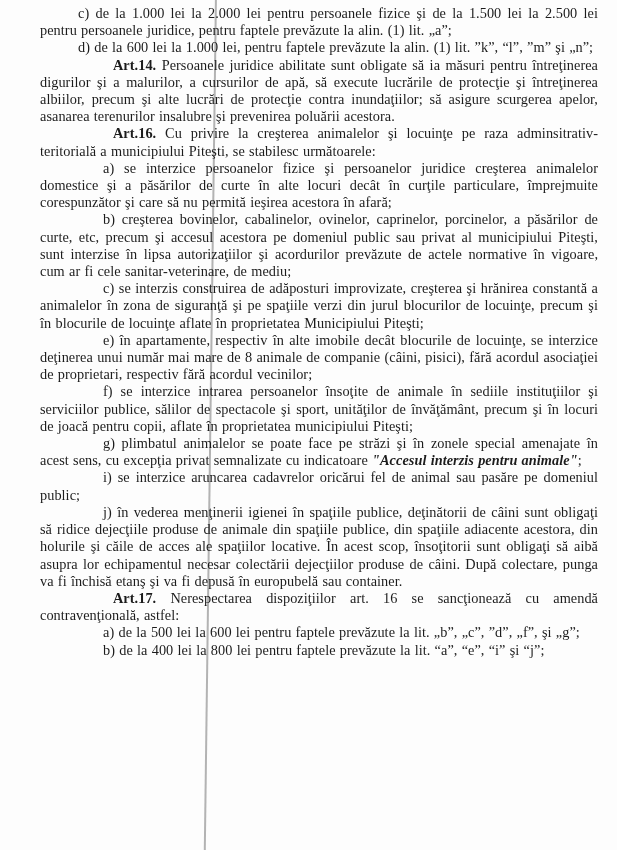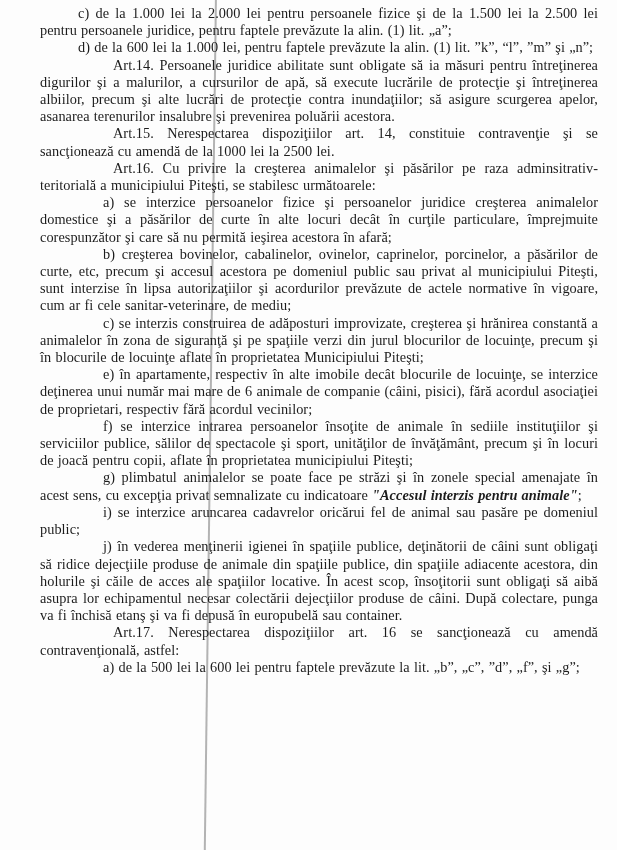--- a/index.html
+++ b/index.html
@@ -22,21 +22,21 @@
     text-align: justify;
     font-size: 14.3px;
     line-height: 17.2px;
     word-spacing: 0.6px;
     letter-spacing: 0.05px;
   }
   p.para { margin: 0; }
   .indent-sm { text-indent: 38px; }
   .indent-md { text-indent: 63px; }
   .indent-lg { text-indent: 73px; }
-  .run-b { font-weight: normal; }
+  .run-b { font-weight: bold; }
   .run-bi { font-weight: bold; font-style: italic; }
   .fold-line {
     position: absolute;
     top: -6px;
     width: 1.6px; height: 870px;
     background: var(--fold-color, #9a9a9a);
     opacity: 0.75;
     transform: rotate(0.75deg);
     transform-origin: top center;
     pointer-events: none;
@@ -44,26 +44,26 @@
 </style>
 </head>
 <body>
 
 <div class="page">
   <div class="fold-line" style="left: 215px;"></div>
   <div class="doc">
       <p class="para indent-sm"><span>c) de la 1.000 lei la 2.000 lei pentru persoanele fizice şi de la 1.500 lei la 2.500 lei pentru persoanele juridice, pentru faptele prevăzute la alin. (1) lit. „a”;</span></p>
       <p class="para indent-sm"><span>d) de la 600 lei la 1.000 lei, pentru faptele prevăzute la alin. (1) lit. ”k”, “l”, ”m” şi „n”;</span></p>
       <p class="para indent-lg"><span class="run-b">Art.14.</span><span> Persoanele juridice abilitate sunt obligate să ia măsuri pentru întreţinerea digurilor şi a malurilor, a cursurilor de apă, să execute lucrările de protecţie şi întreţinerea albiilor, precum şi alte lucrări de protecţie contra inundaţiilor; să asigure scurgerea apelor, asanarea terenurilor insalubre şi prevenirea poluării acestora.</span></p>
-      <p class="para indent-lg"><span class="run-b">Art.15.</span><span> Nerespectarea dispoziţiilor art. 14, constituie contravenţie şi se sancţionează cu amendă de la 1000 lei la 2500 lei.</span></p>
-      <p class="para indent-lg"><span class="run-b">Art.16.</span><span> Cu privire la creşterea animalelor şi păsărilor pe raza adminsitrativ-teritorială a municipiului Piteşti, se stabilesc următoarele:</span></p>
+      <p class="para indent-lg"><span class="run-b">Art.16.</span><span> Cu privire la creşterea animalelor şi locuinţe pe raza adminsitrativ-teritorială a municipiului Piteşti, se stabilesc următoarele:</span></p>
       <p class="para indent-md"><span>a)  se interzice persoanelor fizice şi persoanelor juridice creşterea animalelor domestice şi a păsărilor de curte în alte locuri decât în curţile particulare, împrejmuite corespunzător şi care să nu permită ieşirea acestora în afară;</span></p>
       <p class="para indent-md"><span>b) creşterea bovinelor, cabalinelor, ovinelor, caprinelor, porcinelor, a păsărilor de curte, etc,  precum şi accesul acestora pe domeniul public sau privat al municipiului Piteşti, sunt interzise în lipsa autorizaţiilor şi acordurilor prevăzute de actele normative în vigoare, cum ar fi cele sanitar-veterinare, de mediu;</span></p>
       <p class="para indent-md"><span>c) se interzis construirea de adăposturi improvizate, creşterea şi hrănirea constantă a animalelor în zona de siguranţă şi pe spaţiile verzi din jurul blocurilor de locuinţe, precum şi în blocurile de locuinţe aflate în proprietatea Municipiului Piteşti;</span></p>
-      <p class="para indent-md"><span>e) în apartamente, respectiv în alte imobile decât blocurile de locuinţe, se interzice deţinerea unui număr mai mare de 6 animale de companie (câini, pisici), fără acordul asociaţiei de proprietari, respectiv fără acordul vecinilor;</span></p>
+      <p class="para indent-md"><span>e) în apartamente, respectiv în alte imobile decât blocurile de locuinţe, se interzice deţinerea unui număr mai mare de 8 animale de companie (câini, pisici), fără acordul asociaţiei de proprietari, respectiv fără acordul vecinilor;</span></p>
       <p class="para indent-md"><span>f) se interzice intrarea persoanelor însoţite de animale în sediile instituţiilor şi serviciilor publice, sălilor de spectacole şi sport, unităţilor de învăţământ, precum şi în locuri de joacă pentru copii, aflate în proprietatea municipiului Piteşti;</span></p>
       <p class="para indent-md"><span>g) plimbatul animalelor se poate face pe străzi şi în zonele special amenajate în acest sens, cu excepţia privat semnalizate cu indicatoare </span><span class="run-bi">"Accesul interzis pentru animale"</span><span>;</span></p>
       <p class="para indent-md"><span>i) se interzice aruncarea cadavrelor oricărui fel de animal sau pasăre pe domeniul public;</span></p>
       <p class="para indent-md"><span>j) în vederea menţinerii igienei în spaţiile publice, deţinătorii de câini sunt obligaţi să ridice dejecţiile produse de animale din spaţiile publice, din spaţiile adiacente acestora, din holurile şi căile de acces ale spaţiilor locative. În acest scop, însoţitorii sunt obligaţi să aibă asupra lor echipamentul necesar colectării dejecţiilor produse de câini. După colectare, punga va fi închisă etanş şi va fi depusă în europubelă sau container.</span></p>
       <p class="para indent-lg"><span class="run-b">Art.17.</span><span> Nerespectarea dispoziţiilor art. 16 se sancţionează cu amendă contravenţională, astfel:</span></p>
       <p class="para indent-md"><span>a) de la 500 lei la 600 lei pentru faptele prevăzute la lit. „b”, „c”, ”d”, „f”, şi „g”;</span></p>
+      <p class="para indent-md"><span>b) de la 400 lei la 800 lei pentru faptele prevăzute la lit. “a”, “e”, “i” şi “j”;</span></p>
     </div>
 </div>
 
 </body></html>

